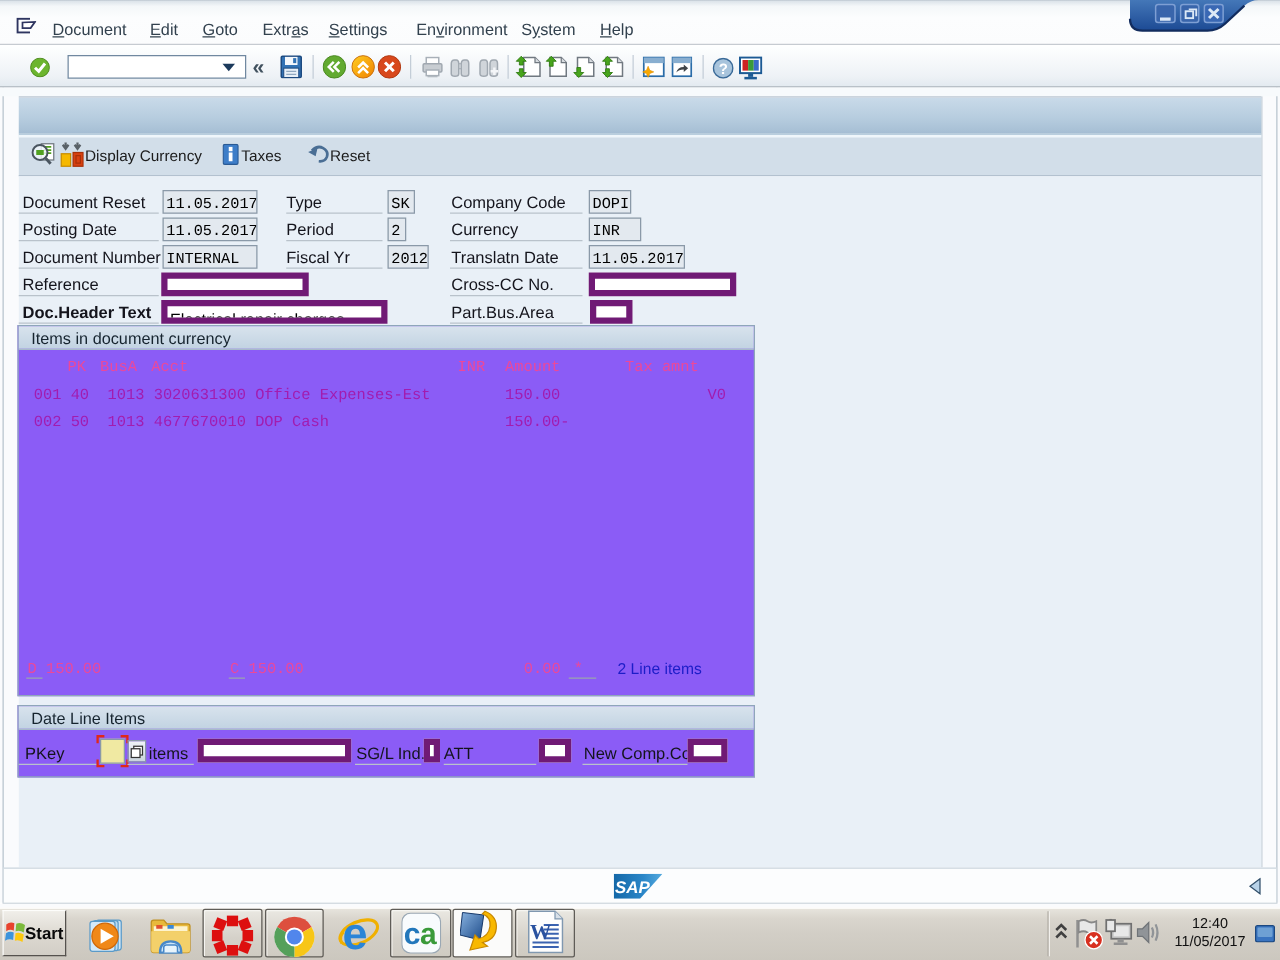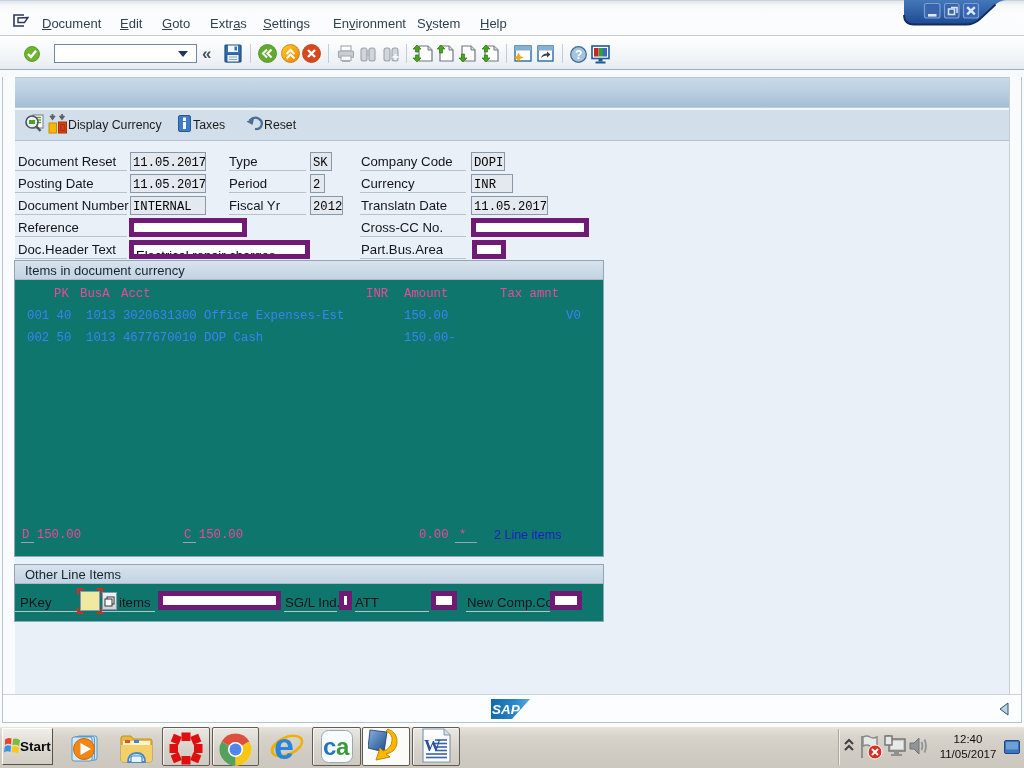--- a/index.html
+++ b/index.html
@@ -32,25 +32,25 @@
 #content { left:15px; top:141px; width:994px; height:553px; background:#e9f0f7; }
 #watermark { left:228px; top:246px; z-index:3; pointer-events:none; font-size:88px; font-weight:bold; color:rgba(150,161,172,0.19); letter-spacing:0.8px; }
 
 .lbl { position:absolute; font-size:13.2px; color:#14141c; z-index:4; }
 .lblline { z-index:4; position:absolute; height:1px; background:#b9c2cb; }
 .ro  { z-index:4; position:absolute; height:19px; border:1px solid #8a99a8; background:#e3e9ef;
   font-family:"Liberation Mono", monospace; font-size:12.2px; color:#000; padding:3px 0 0 2px; overflow:hidden; }
 .wh  { z-index:4; position:absolute; height:19px; border:5px solid #701a75; background:#fff;
   font-family:"Liberation Mono", monospace; font-size:12.2px; color:#000; padding:3px 0 0 2px; overflow:hidden; }
 
-.grpbox { position:absolute; border:1px solid #8ea6ba; background:#0f766e; }
+.grpbox { position:absolute; border:1px solid #8ea6ba; background:#8b5cf6; }
 .grphdr { position:absolute; left:0; top:0; right:0; height:19px;
   background:linear-gradient(#d8e3ed, #c2d3e2); border-bottom:1px solid #a8bac9;
   font-size:13px; color:#16242f; padding:2px 0 0 10px; }
-.mono { z-index:4; position:absolute; font-family:"Liberation Mono", monospace; font-size:12.3px; color:#3b82f6; white-space:pre; }
+.mono { z-index:4; position:absolute; font-family:"Liberation Mono", monospace; font-size:12.3px; color:#a21caf; white-space:pre; }
 .bluem { color:#ec4899; }
 
 
 #statusbar { left:3px; top:694px; width:1018px; height:28px; background:#fcfdfe; border-top:1px solid #c9d3dd; }
 
 
 .framewhite { position:absolute; background:#fafbfd; }
 .frameline { position:absolute; background:#b7c3cd; }
 
 
@@ -283,21 +283,21 @@
     <div class="lblline" style="left:360px; top:214px; width:106px;"></div>
     <div class="ro" style="left:471px; top:196px; width:77px;">11.05.2017</div>
 
     <div class="lbl" style="left:18px; top:220px;">Reference</div>
     <div class="lblline" style="left:15px; top:236px; width:112px;"></div>
     <div class="wh" style="left:129px; top:218px; width:118px;"></div>
     <div class="lbl" style="left:361px; top:220px;">Cross-CC No.</div>
     <div class="lblline" style="left:360px; top:236px; width:106px;"></div>
     <div class="wh" style="left:471px; top:218px; width:118px;"></div>
 
-    <div class="lbl" style="left:18px; top:242px;">Doc.Header Text</div>
+    <div class="lbl" style="left:18px; top:242px;font-weight:bold;">Doc.Header Text</div>
     <div class="lblline" style="left:15px; top:258px; width:112px;"></div>
     <div class="wh" style="left:129px; top:240px; width:181px; font-family:'Liberation Sans',sans-serif; font-size:13px;">Electrical repair charges</div>
     <div class="lbl" style="left:361px; top:242px;">Part.Bus.Area</div>
     <div class="lblline" style="left:360px; top:258px; width:106px;"></div>
     <div class="wh" style="left:472px; top:240px; width:34px;"></div>
 
     <div class="grpbox" style="left:14px; top:260px; width:590px; height:297px;">
       <div class="grphdr">Items in document currency</div>
     </div>
     <div class="mono bluem" style="left:54px; top:287px;">PK</div>
@@ -315,21 +315,21 @@
     <div class="mono bluem" style="left:22px; top:528px;">D 150.00</div>
     <div class="mono bluem" style="left:184px; top:528px;">C 150.00</div>
     <div class="mono bluem" style="left:419px; top:528px;">0.00</div>
     <div class="mono bluem" style="left:459px; top:528px;">*</div>
     <div class="lbl bluem" style="left:494px; top:528px; color:#1d1dc8; font-size:12.5px;">2  Line items</div>
     <div class="lblline" style="left:21px; top:542px; width:13px; background:#9aa4ae;"></div>
     <div class="lblline" style="left:183px; top:542px; width:13px; background:#9aa4ae;"></div>
     <div class="lblline" style="left:455px; top:542px; width:22px; background:#9aa4ae;"></div>
 
     <div class="grpbox" style="left:14px; top:564px; width:590px; height:58px;">
-      <div class="grphdr">Other Line Items</div>
+      <div class="grphdr">Date Line Items</div>
     </div>
     <div class="lbl" style="left:20px; top:595px;text-align:right;">PKey</div>
     <div class="lblline" style="left:15px; top:611px; width:62px;"></div>
     <div class="abs" style="left:80px; top:591px; width:20px; height:20px; background:#f0e9a2; border:1px solid #8a99a8;"></div>
     <svg class="abs" style="left:77px; top:588px;" width="26" height="26" viewBox="0 0 26 26">
       <path d="M1 6.5 L1 1 L6.5 1 M19.5 1 L25 1 L25 6.5 M25 19.5 L25 25 L19.5 25 M6.5 25 L1 25 L1 19.5" fill="none" stroke="#e02818" stroke-width="2"></path>
     </svg>
     <div class="abs" style="left:102px; top:592px; width:15px; height:18px; background:linear-gradient(#eff3f7,#c9d3dc); border:1px solid #8a99a8;"></div>
     <svg class="abs" style="left:104px; top:596px;" width="11" height="11" viewBox="0 0 11 11">
       <rect x="3" y="1" width="7" height="7" fill="#fff" stroke="#333" stroke-width="1"></rect>

